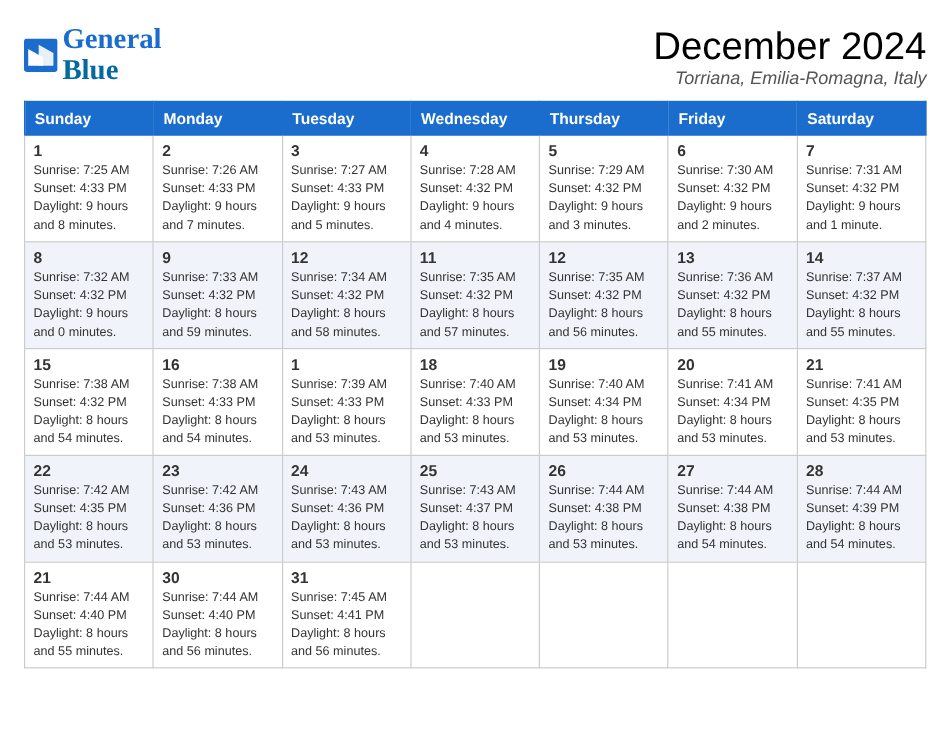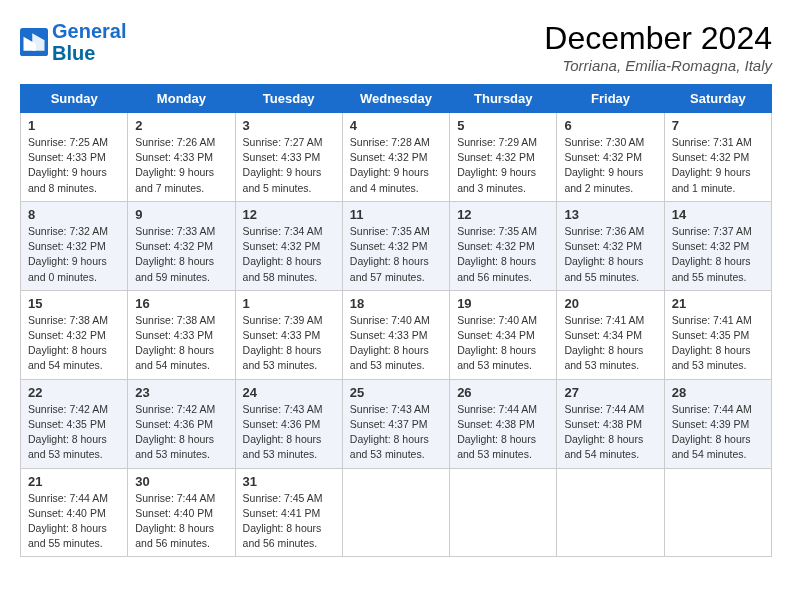--- a/index.html
+++ b/index.html
@@ -15,24 +15,25 @@
       align-items: flex-start;
       justify-content: space-between;
       margin-bottom: 10px;
     }
     .logo {
       display: flex;
       align-items: center;
       gap: 4px;
     }
     .logo-text {
-      font-size: 20px;
+      font-size: 24px;
       font-weight: bold;
       color: #333;
       line-height: 1.1;
+      font-family: Liberation Serif, serif;
     }
     .logo-text span {
       color: #1a6dcc;
     }
     .logo-icon {
       width: 28px;
       height: 28px;
     }
     .title-area {
       text-align: right;
@@ -48,21 +49,21 @@
       font-style: italic;
     }
     .calendar-table {
       width: 100%;
       border-collapse: collapse;
       border: 1px solid #ccc;
     }
     .calendar-table th {
       background-color: #1a6dcc;
       color: #fff;
-      text-align: center;
+      text-align: left;
       padding: 6px 8px;
       font-size: 13px;
       border: 1px solid #1a6dcc;
     }
     .calendar-table td {
       vertical-align: top;
       padding: 5px 7px;
       border: 1px solid #ccc;
       font-size: 11px;
       color: #333;

